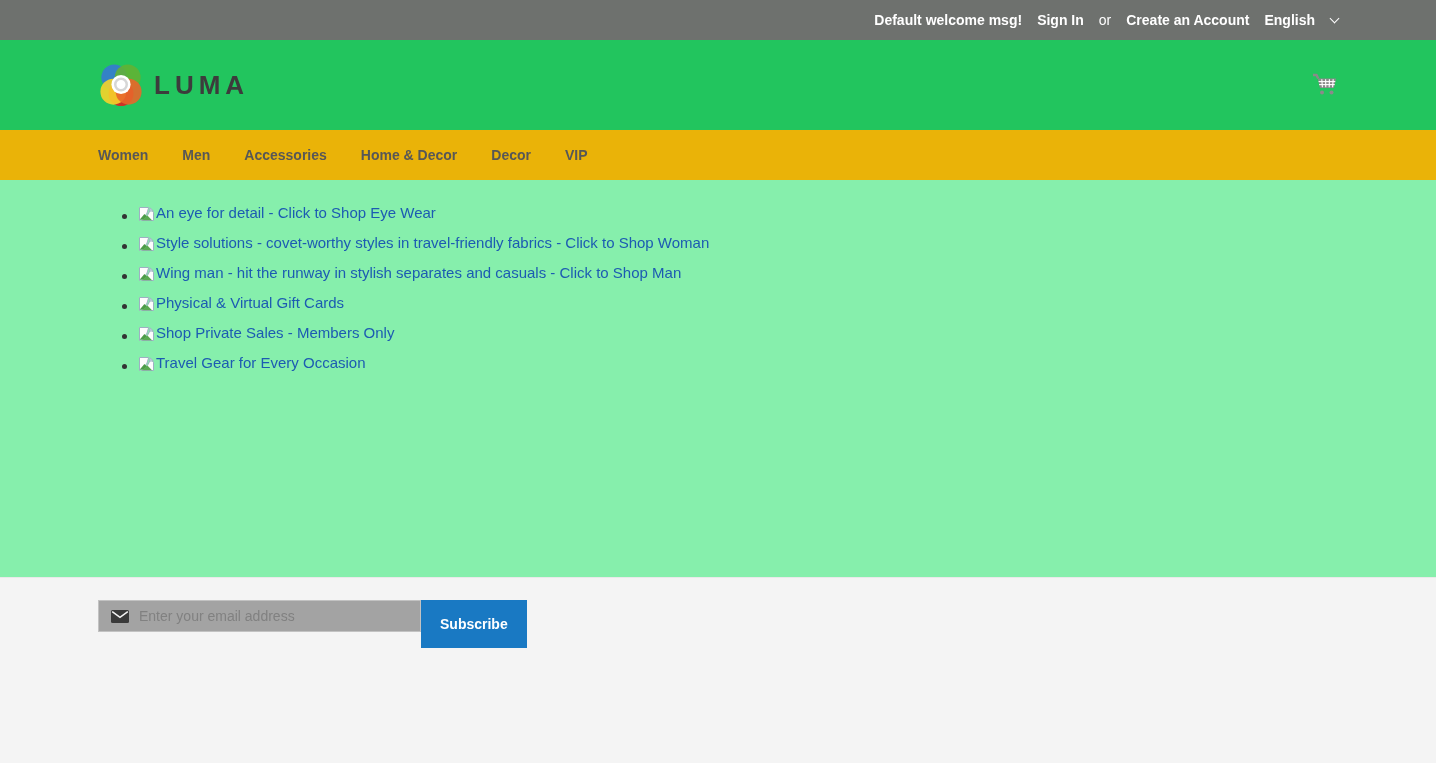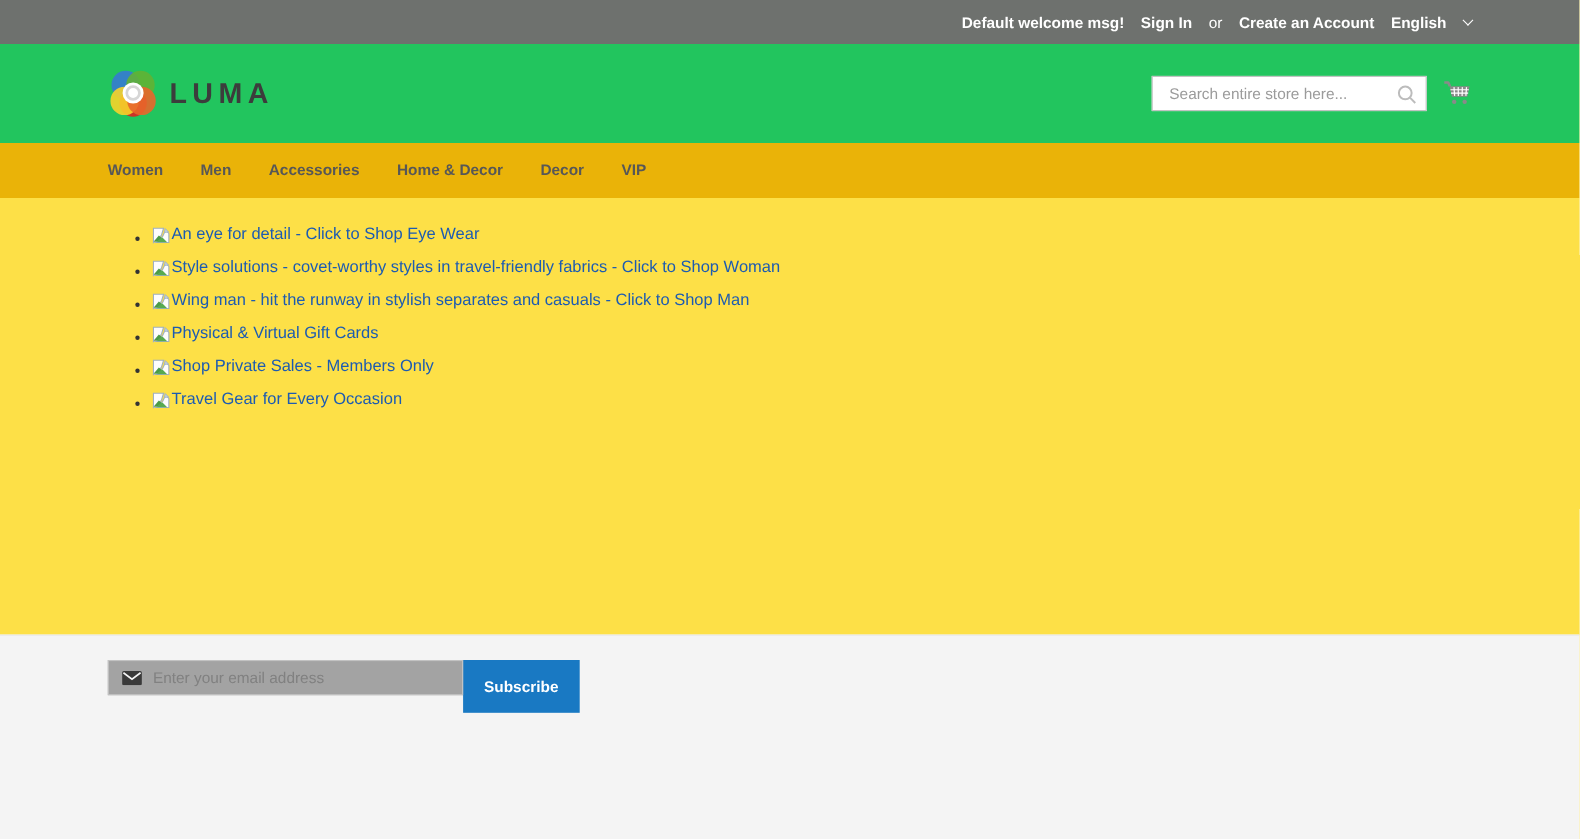--- a/index.html
+++ b/index.html
@@ -33,21 +33,21 @@
   .search-box input::placeholder { color:#9b9b9b; opacity:1; }
   .search-btn { position:absolute; right:6px; top:5px; border:none; background:transparent; padding:2px; cursor:pointer; }
   .minicart { cursor:pointer; display:inline-block; line-height:0; }
 
   
   .nav { background:#eab308; height:50px; }
   .nav ul { list-style:none; margin:0; padding:0; display:flex; align-items:center; height:50px; gap:34px; }
   .nav a { color:#575757; font-weight:700; font-size:14px; text-decoration:none; cursor:pointer; }
 
   
-  .main { background:#fde047; min-height:397px; }
+  .main { background:#86efac; min-height:397px; }
   .main .wrap { padding-top:18px; }
   ul.promo-list { margin:0; padding:0 0 0 40px; list-style:disc; color:#333; }
   ul.promo-list.second { }
   ul.promo-list li { height:30px; line-height:30px; font-size:15px; }
   .promo-link { color:#1c5bb2; text-decoration:none; cursor:pointer; display:inline-flex; align-items:center; }
   .broken-img-icon { display:inline-block; width:17px; height:16px; line-height:0; margin-right:1px; position:relative; top:1px; }
 
   
   .footer { background:#f4f4f4; height:186px; border-top:1px solid #e9e9e9; }
   .footer .wrap { display:flex; justify-content:space-between; padding-top:22px; }
@@ -96,31 +96,20 @@
           <circle cx="24" cy="33" r="13" fill="#cc3327"></circle>
           <circle cx="16" cy="31" r="13.5" fill="#f6d32a" opacity="0.9"></circle>
           <circle cx="32" cy="31" r="13.5" fill="#e8662b" opacity="0.9"></circle>
           <circle cx="24" cy="23.5" r="10" fill="#ffffff"></circle>
           <circle cx="24" cy="23.5" r="6" fill="#ffffff" stroke="#d6d6d6" stroke-width="2.6"></circle>
         </svg>
       </span>
       <span class="logo-text">LUMA</span>
     </a>
     <div class="header-right">
-      <div class="search-box">
-        <input type="text" placeholder="Search entire store here..." style="">
-        <button class="search-btn">
-          <span>
-            <svg width="20" height="20" viewBox="0 0 20 20">
-              <circle cx="8.5" cy="8.5" r="5.8" stroke="#bcbcbc" stroke-width="1.8" fill="none"></circle>
-              <line x1="13" y1="13" x2="17.6" y2="17.6" stroke="#bcbcbc" stroke-width="1.8"></line>
-            </svg>
-          </span>
-        </button>
-      </div>
       <a class="minicart">
         <span>
           <svg width="27" height="24" viewBox="0 0 27 24">
             <path d="M2 2 h3.6 l1.5 3.4" fill="none" stroke="#8a8a8a" stroke-width="2.4" stroke-linejoin="round"></path>
             <polygon points="6.8,5.4 25,5.4 22.9,15 8.9,15" fill="#8a8a8a"></polygon>
             <g stroke="#ffffff" stroke-width="1.1">
               <line x1="10.8" y1="6.2" x2="11.4" y2="14.2"></line>
               <line x1="14.6" y1="6.2" x2="14.8" y2="14.2"></line>
               <line x1="18.4" y1="6.2" x2="18.2" y2="14.2"></line>
               <line x1="22.2" y1="6.2" x2="21.6" y2="14.2"></line>

